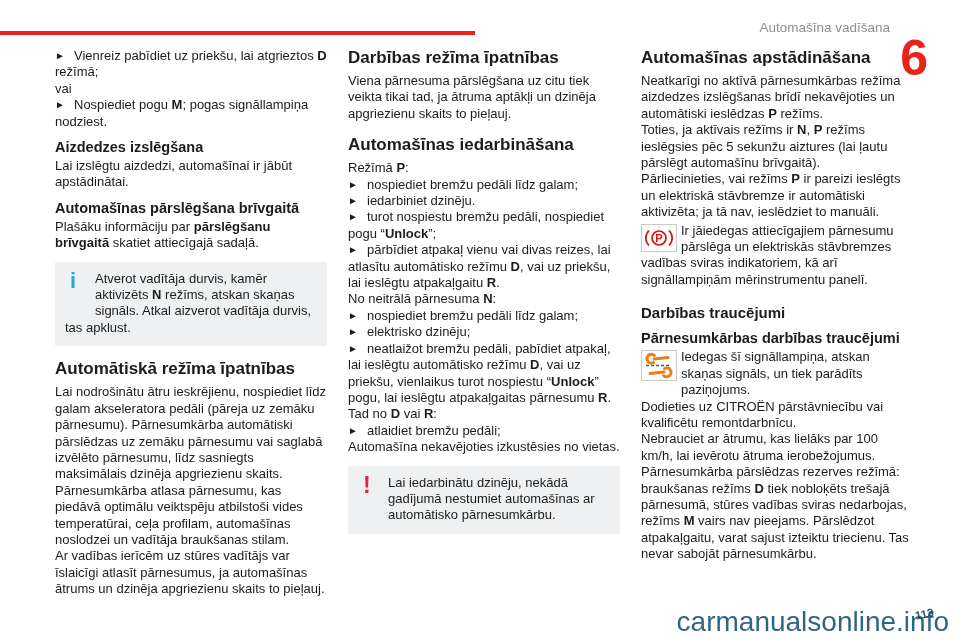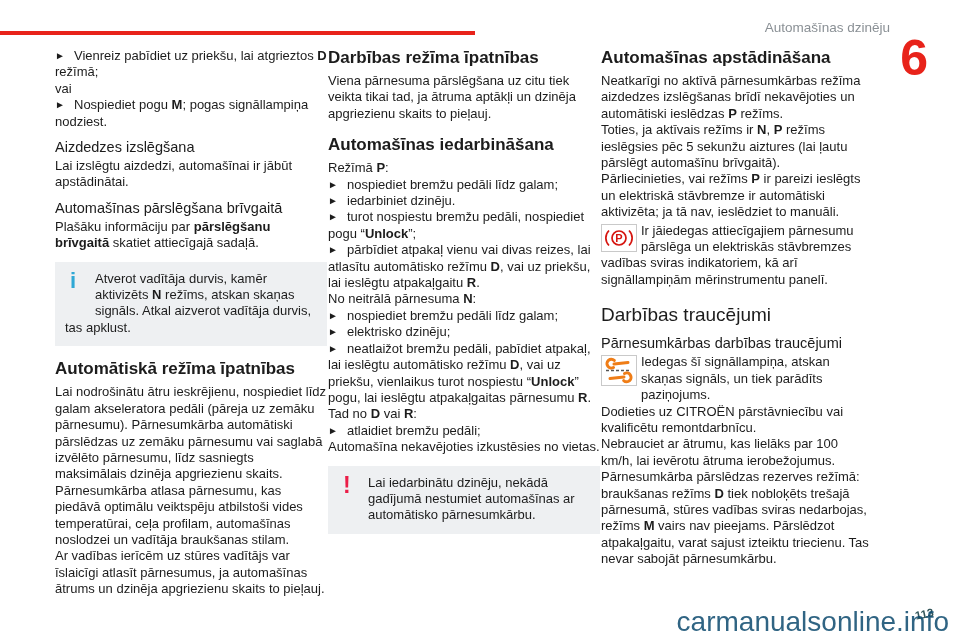--- a/index.html
+++ b/index.html
@@ -4,46 +4,46 @@
 <style>
   html,body{margin:0;padding:0}
   body{
     width:960px;height:640px;position:relative;overflow:hidden;
     background:#ffffff;color:#1c1c1c;
     font-family:"Liberation Sans",sans-serif;
   }
   .redbar{position:absolute;left:0;top:31px;width:475px;height:4px;background:#e8231a}
   .htitle{position:absolute;top:20px;right:70px;font-size:13.5px;color:#8a9095}
   .chapter{position:absolute;top:33px;right:32px;font-size:50px;font-weight:700;line-height:1;color:#e8231a}
-  .cols{position:absolute;left:55px;top:48px;display:flex;gap:1px}
+  .cols{position:absolute;left:55px;top:48px;display:flex;gap:21px}
   .col{width:272px}
   .col:last-child{width:268px}
   .col > :first-child{margin-top:0}
   p.body{margin:0;font-size:13px;line-height:16.4px}
-  .h1{font-size:19px;font-weight:400;margin:16px 0 9px}
+  .h1{font-size:15px;font-weight:700;margin:16px 0 9px}
   .h2{font-size:17px;font-weight:700;margin:13px 0 5px}
-  .h3{font-size:14.5px;font-weight:400;margin:9px 0 3px}
+  .h3{font-size:14.5px;font-weight:700;margin:9px 0 3px}
   .arr{display:inline-block;width:19px;font-size:10px;vertical-align:1px}
   .note{background:#eef0f2;margin:10px 0 12px;padding:9px 10px 10px;font-size:13px;line-height:16.4px}
   .note::after,.iconpara::after{content:"";display:block;clear:both}
   .nicon{float:left;width:25px;height:34px;font-weight:700;padding-left:5px}
   .nicon.info{color:#2fa8d5;font-size:22px;line-height:.9}
   .nicon.warn{color:#eb1e48;font-size:23px;line-height:.9}
   .iconpara{margin:2px 0 0;font-size:13px;line-height:16.4px}
   .picon{float:left;width:40px;padding-top:1px}
   .pbox{display:inline-block;border:1px solid #c9c9c9;background:#fff;padding:1px 2px;line-height:0}
   .watermark{position:absolute;right:11px;bottom:2px;font-size:28px;color:#0c4a6e;opacity:.85;z-index:2}
   .pagenum{position:absolute;right:26px;bottom:20px;font-size:11.5px;font-weight:700;color:#33565a;z-index:1;transform:rotate(-12deg)}
   b{font-weight:700}
 </style>
 </head>
 <body>
 
 <div class="redbar"></div>
-<div class="htitle">Automašīnas dzinēju</div>
+<div class="htitle">Automašīna vadīšana</div>
 <div class="chapter">6</div>
 
 <div class="cols">
   <div class="col">
       <p class="body bullet"><span class="arr">►</span><span class="btxt">Vienreiz pabīdiet uz priekšu, lai atgrieztos <b>D</b> režīmā;</span></p>
       <p class="body">vai</p>
       <p class="body bullet"><span class="arr">►</span><span class="btxt">Nospiediet pogu <b>M</b>; pogas signāllampiņa nodziest.</span></p>
       <div class="h3">Aizdedzes izslēgšana</div>
       <p class="body">Lai izslēgtu aizdedzi, automašīnai ir jābūt apstādinātai.</p>
       <div class="h3">Automašīnas pārslēgšana brīvgaitā</div>

